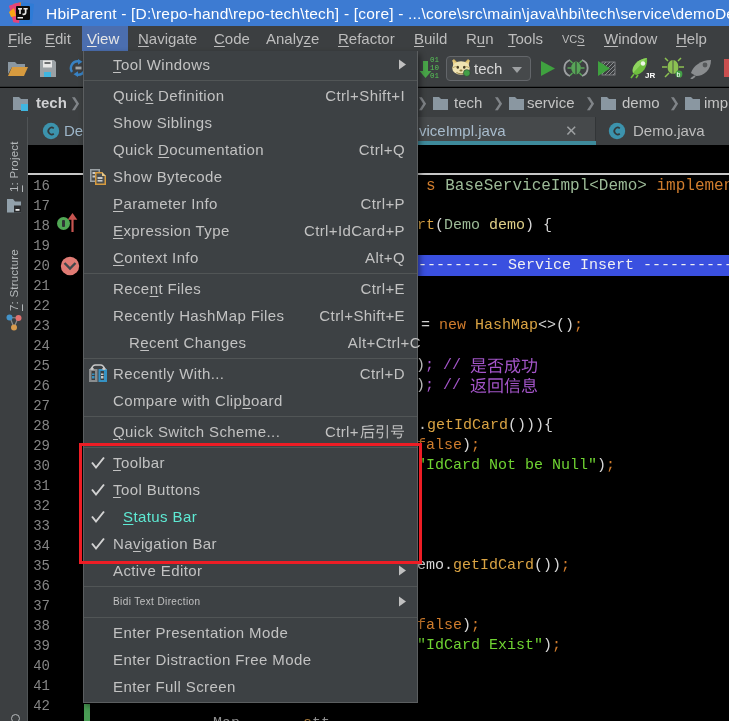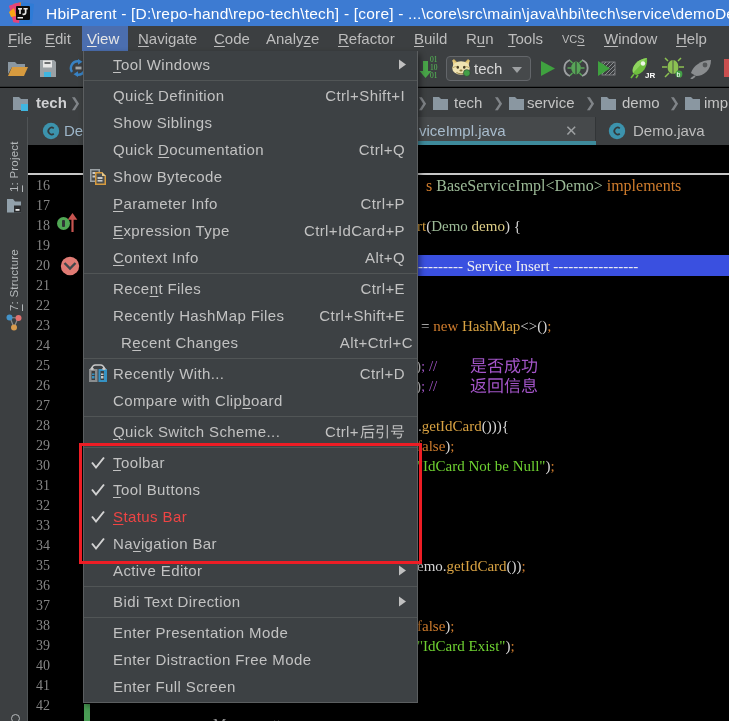--- a/index.html
+++ b/index.html
@@ -1,17 +1,17 @@
 <!DOCTYPE html>
 <html><head><meta charset="utf-8"><style>
 *{margin:0;padding:0;box-sizing:border-box}
 body{width:729px;height:721px;overflow:hidden;background:#000}
 #app{position:relative;width:729px;height:721px;font-family:"Liberation Sans",sans-serif;overflow:hidden;background:#000}
 .abs{position:absolute}
-.mono{font-family:Liberation Serif, serif}
+.mono{font-family:Liberation Mono, monospace}
 .u{text-decoration:underline;text-underline-offset:2px}
 </style></head><body>
 <div id="app">
 <div class="abs" style="left:0;top:0;width:729px;height:26px;background:#3d7bd2">
       <svg class="abs" style="left:7px;top:2px" width="28" height="23" viewBox="0 0 28 23">
 <polygon points="6,2 16,0 13,10" fill="#f97a12"></polygon>
 <polygon points="3,3 14,1 12,22 5,20" fill="#e3447a" transform="rotate(-8 8 11)"></polygon>
 <polygon points="14,0 27,2 25,22 12,22" fill="#2e7bd6"></polygon>
 <polygon points="2,10 7,6 9,14 4,15" fill="#f7a515"></polygon>
 <rect x="9" y="4" width="14" height="14" rx="1" fill="#0b0b0b"></rect>
@@ -290,21 +290,21 @@
     </div>
     <div class="abs" style="left:84px;top:272.5px;width:333px;height:1px;background:#515556"></div>
     <div class="abs" style="left:84px;top:275px;width:333px;height:27px">
       <div class="abs" style="left:29px;top:0;height:27px;line-height:27px;font-size:15px;letter-spacing:0.4px;color:#c2c2c2;white-space:nowrap">Rece<span class="u">n</span>t Files</div>
       <div class="abs" style="left:0;top:0;width:321px;height:27px;line-height:27px;font-size:15px;letter-spacing:0.4px;color:#c2c2c2;text-align:right">Ctrl+E</div>
     </div>
     <div class="abs" style="left:84px;top:302px;width:333px;height:27px">
       <div class="abs" style="left:29px;top:0;height:27px;line-height:27px;font-size:15px;letter-spacing:0.4px;color:#c2c2c2;white-space:nowrap">Recently HashMap Files</div>
       <div class="abs" style="left:0;top:0;width:321px;height:27px;line-height:27px;font-size:15px;letter-spacing:0.4px;color:#c2c2c2;text-align:right">Ctrl+Shift+E</div>
     </div>
-    <div class="abs" style="left:92px;top:329px;width:333px;height:27px">
+    <div class="abs" style="left:100px;top:329px;width:333px;height:27px">
       <div class="abs" style="left:29px;top:0;height:27px;line-height:27px;font-size:15px;letter-spacing:0.4px;color:#c2c2c2;white-space:nowrap">R<span class="u">e</span>cent Changes</div>
       <div class="abs" style="left:0;top:0;width:321px;height:27px;line-height:27px;font-size:15px;letter-spacing:0.4px;color:#c2c2c2;text-align:right">Alt+Ctrl+C</div>
     </div>
     <div class="abs" style="left:84px;top:357.5px;width:333px;height:1px;background:#515556"></div>
     <div class="abs" style="left:84px;top:360px;width:333px;height:27px">
       <svg class="abs" style="left:4px;top:4px" width="20" height="20" viewBox="0 0 20 20">
 <rect x="1" y="5" width="8.5" height="13" fill="#8a8d8f"></rect>
 <rect x="10.5" y="5" width="8.5" height="13" fill="#3592c4"></rect>
 <rect x="3.5" y="7" width="3.5" height="9" fill="#3c3f41"></rect>
         <rect x="12.5" y="7" width="3.5" height="9" fill="#3c3f41"></rect>
@@ -342,37 +342,37 @@
     <div class="abs" style="left:84px;top:476px;width:333px;height:27px">
       <svg class="abs" style="left:6px;top:6px" width="16" height="16" viewBox="0 0 16 16">
         <path d="M2 7.5l4 5 8-10" fill="none" stroke="#d2d2d2" stroke-width="2"></path>
       </svg>
       <div class="abs" style="left:29px;top:0;height:27px;line-height:27px;font-size:15px;letter-spacing:0.4px;color:#c2c2c2;white-space:nowrap"><span class="u">T</span>ool Buttons</div>
     </div>
     <div class="abs" style="left:84px;top:503px;width:333px;height:27px">
       <svg class="abs" style="left:6px;top:6px" width="16" height="16" viewBox="0 0 16 16">
         <path d="M2 7.5l4 5 8-10" fill="none" stroke="#d2d2d2" stroke-width="2"></path>
       </svg>
-      <div class="abs" style="left:29px;top:0;height:27px;line-height:27px;font-size:15px;letter-spacing:0.4px;color:#ef4444;white-space:nowrap"><span class="u">S</span>tatus Bar</div>
+      <div class="abs" style="left:39px;top:0;height:27px;line-height:27px;font-size:15px;letter-spacing:0.4px;color:#5eead4;white-space:nowrap"><span class="u">S</span>tatus Bar</div>
     </div>
     <div class="abs" style="left:84px;top:530px;width:333px;height:27px">
       <svg class="abs" style="left:6px;top:6px" width="16" height="16" viewBox="0 0 16 16">
         <path d="M2 7.5l4 5 8-10" fill="none" stroke="#d2d2d2" stroke-width="2"></path>
       </svg>
       <div class="abs" style="left:29px;top:0;height:27px;line-height:27px;font-size:15px;letter-spacing:0.4px;color:#c2c2c2;white-space:nowrap">Na<span class="u">v</span>igation Bar</div>
     </div>
     <div class="abs" style="left:84px;top:557px;width:333px;height:27px">
       <div class="abs" style="left:29px;top:0;height:27px;line-height:27px;font-size:15px;letter-spacing:0.4px;color:#c2c2c2;white-space:nowrap">Active Editor</div>
       <svg class="abs" style="left:314px;top:8px" width="9" height="11" viewBox="0 0 9 11">
         <path d="M1 0.5l7 5-7 5z" fill="#c0c0c0"></path>
       </svg>
     </div>
     <div class="abs" style="left:84px;top:585.5px;width:333px;height:1px;background:#515556"></div>
     <div class="abs" style="left:84px;top:588px;width:333px;height:27px">
-      <div class="abs" style="left:29px;top:0;height:27px;line-height:27px;font-size:15px;letter-spacing:0.4px;color:#c2c2c2;white-space:nowrap">Bidi Text Direction</div>
+      <div class="abs" style="left:29px;top:0;height:27px;line-height:27px;font-size:10px;letter-spacing:0.4px;color:#c2c2c2;white-space:nowrap">Bidi Text Direction</div>
       <svg class="abs" style="left:314px;top:8px" width="9" height="11" viewBox="0 0 9 11">
         <path d="M1 0.5l7 5-7 5z" fill="#c0c0c0"></path>
       </svg>
     </div>
     <div class="abs" style="left:84px;top:616.5px;width:333px;height:1px;background:#515556"></div>
     <div class="abs" style="left:84px;top:619px;width:333px;height:27px">
       <div class="abs" style="left:29px;top:0;height:27px;line-height:27px;font-size:15px;letter-spacing:0.4px;color:#c2c2c2;white-space:nowrap">Enter Presentation Mode</div>
     </div>
     <div class="abs" style="left:84px;top:646px;width:333px;height:27px">
       <div class="abs" style="left:29px;top:0;height:27px;line-height:27px;font-size:15px;letter-spacing:0.4px;color:#c2c2c2;white-space:nowrap">Enter Distraction Free Mode</div>

